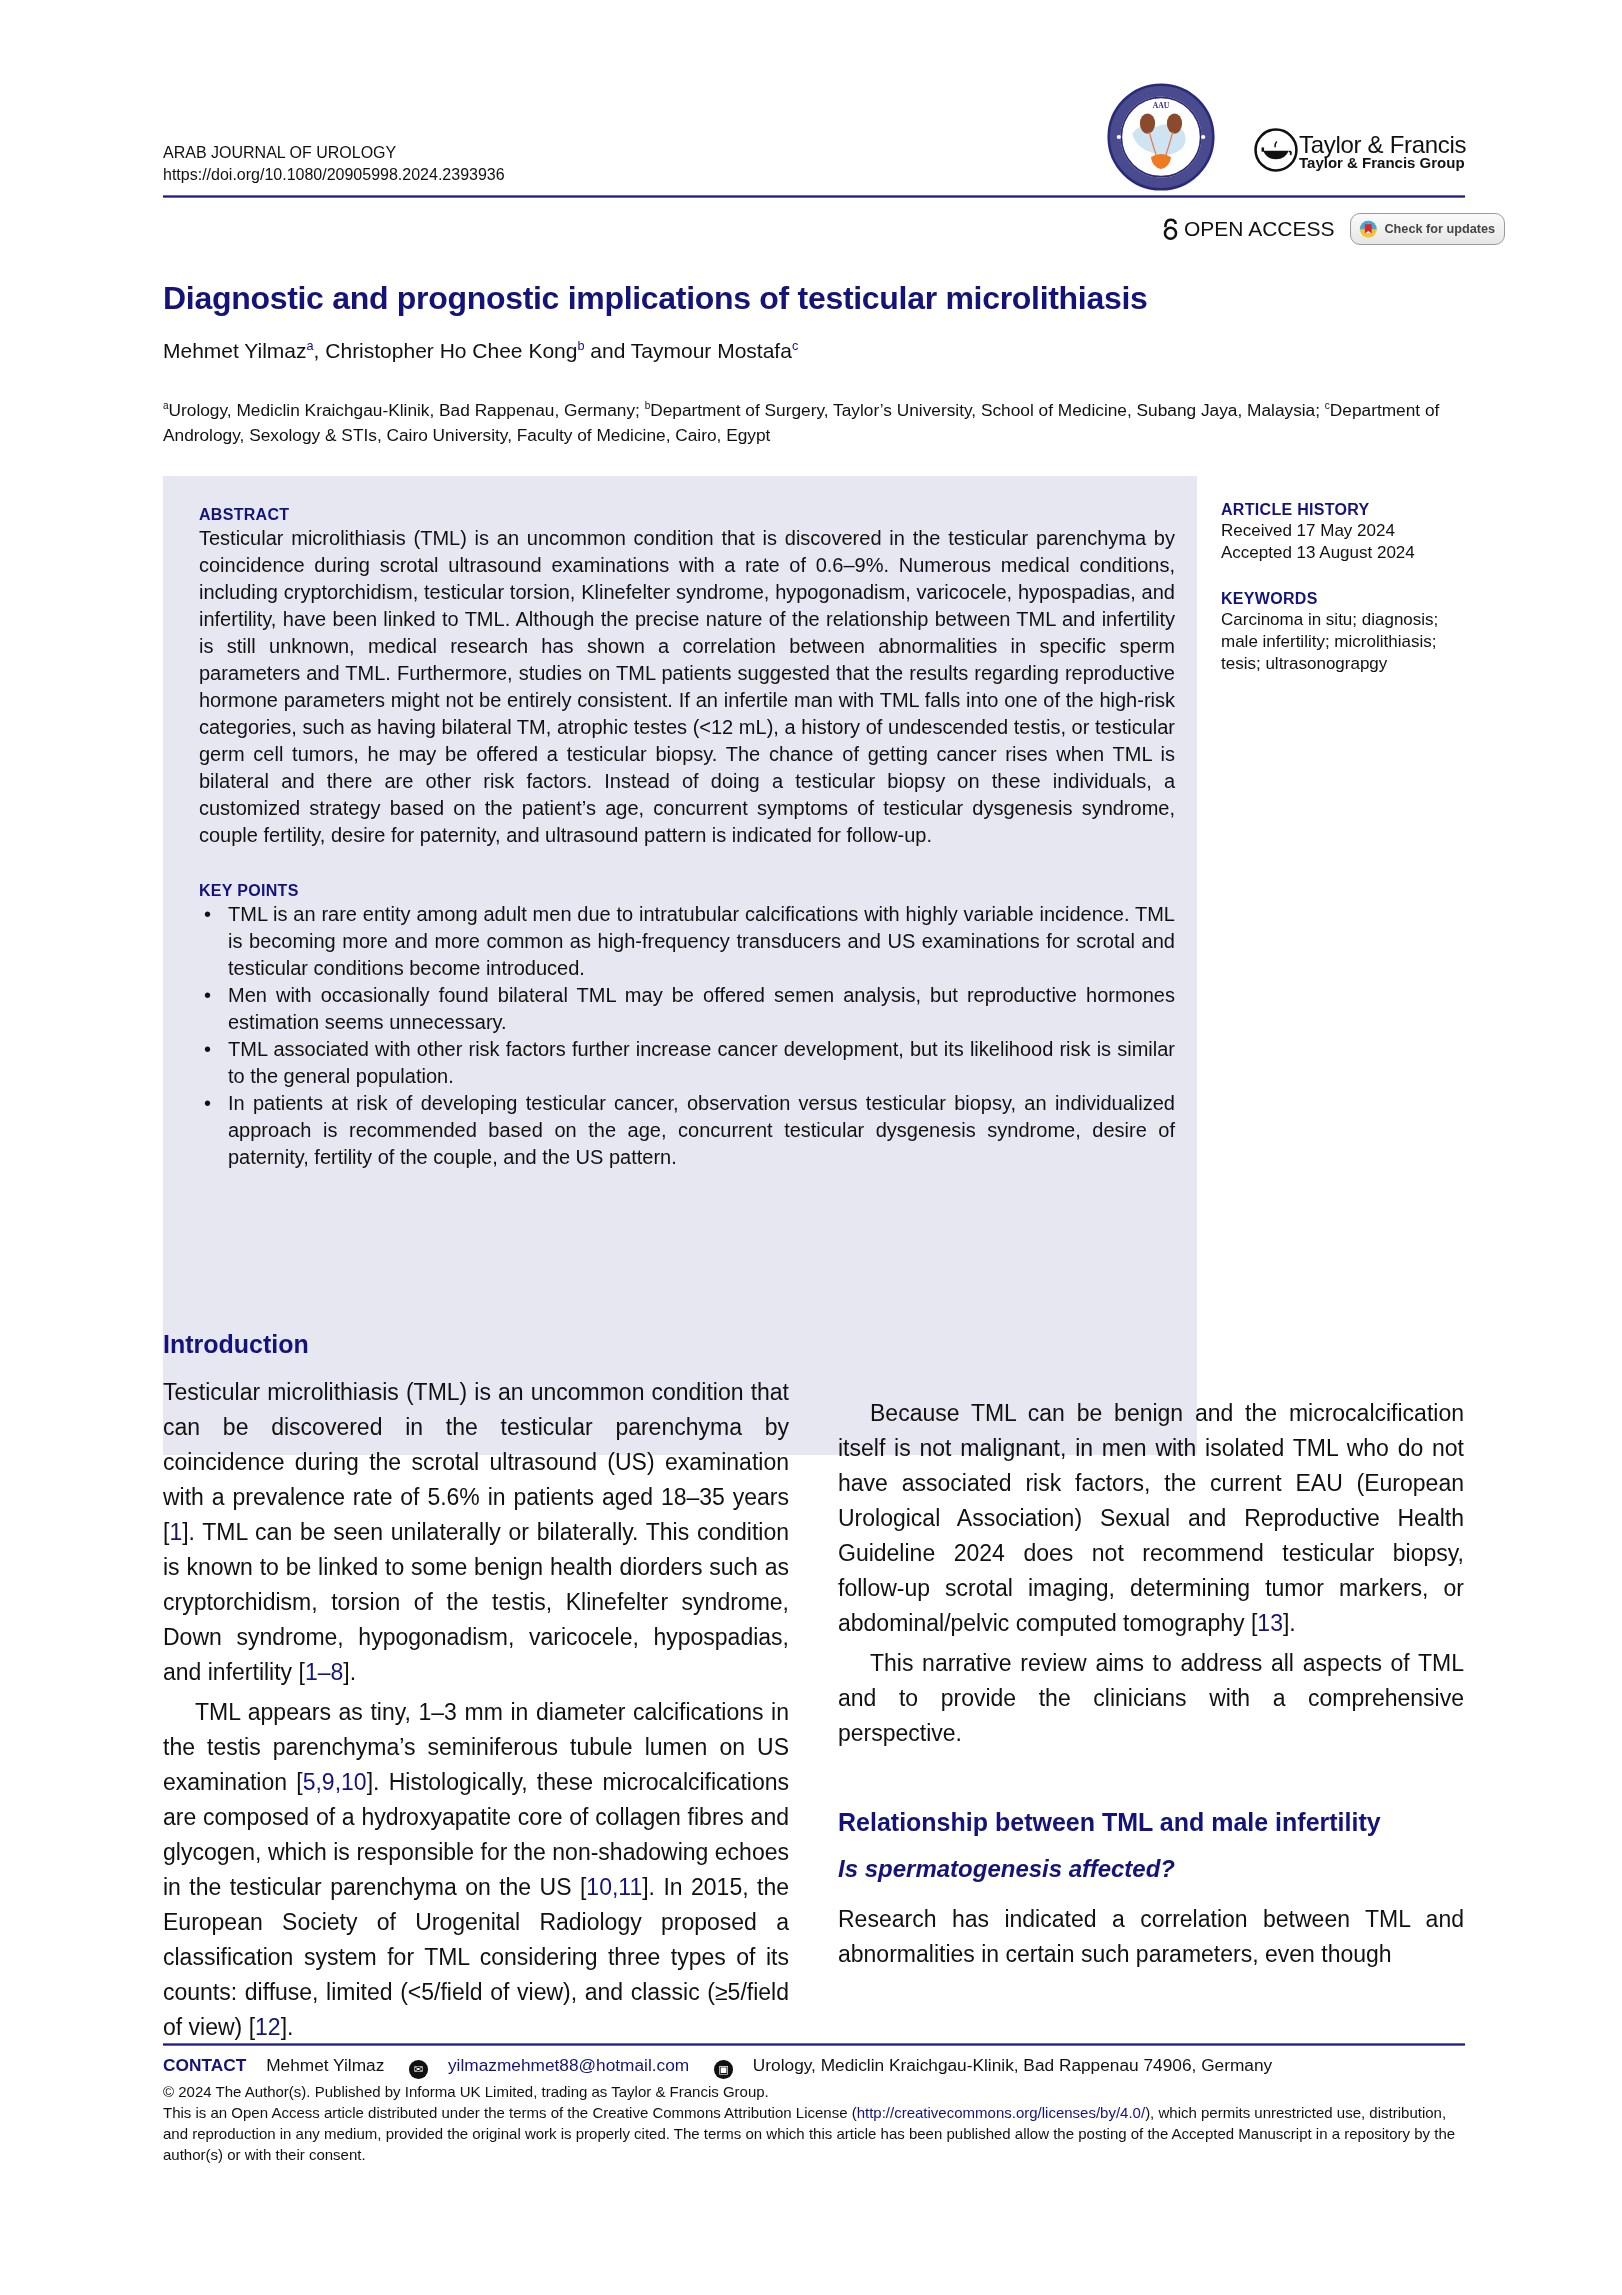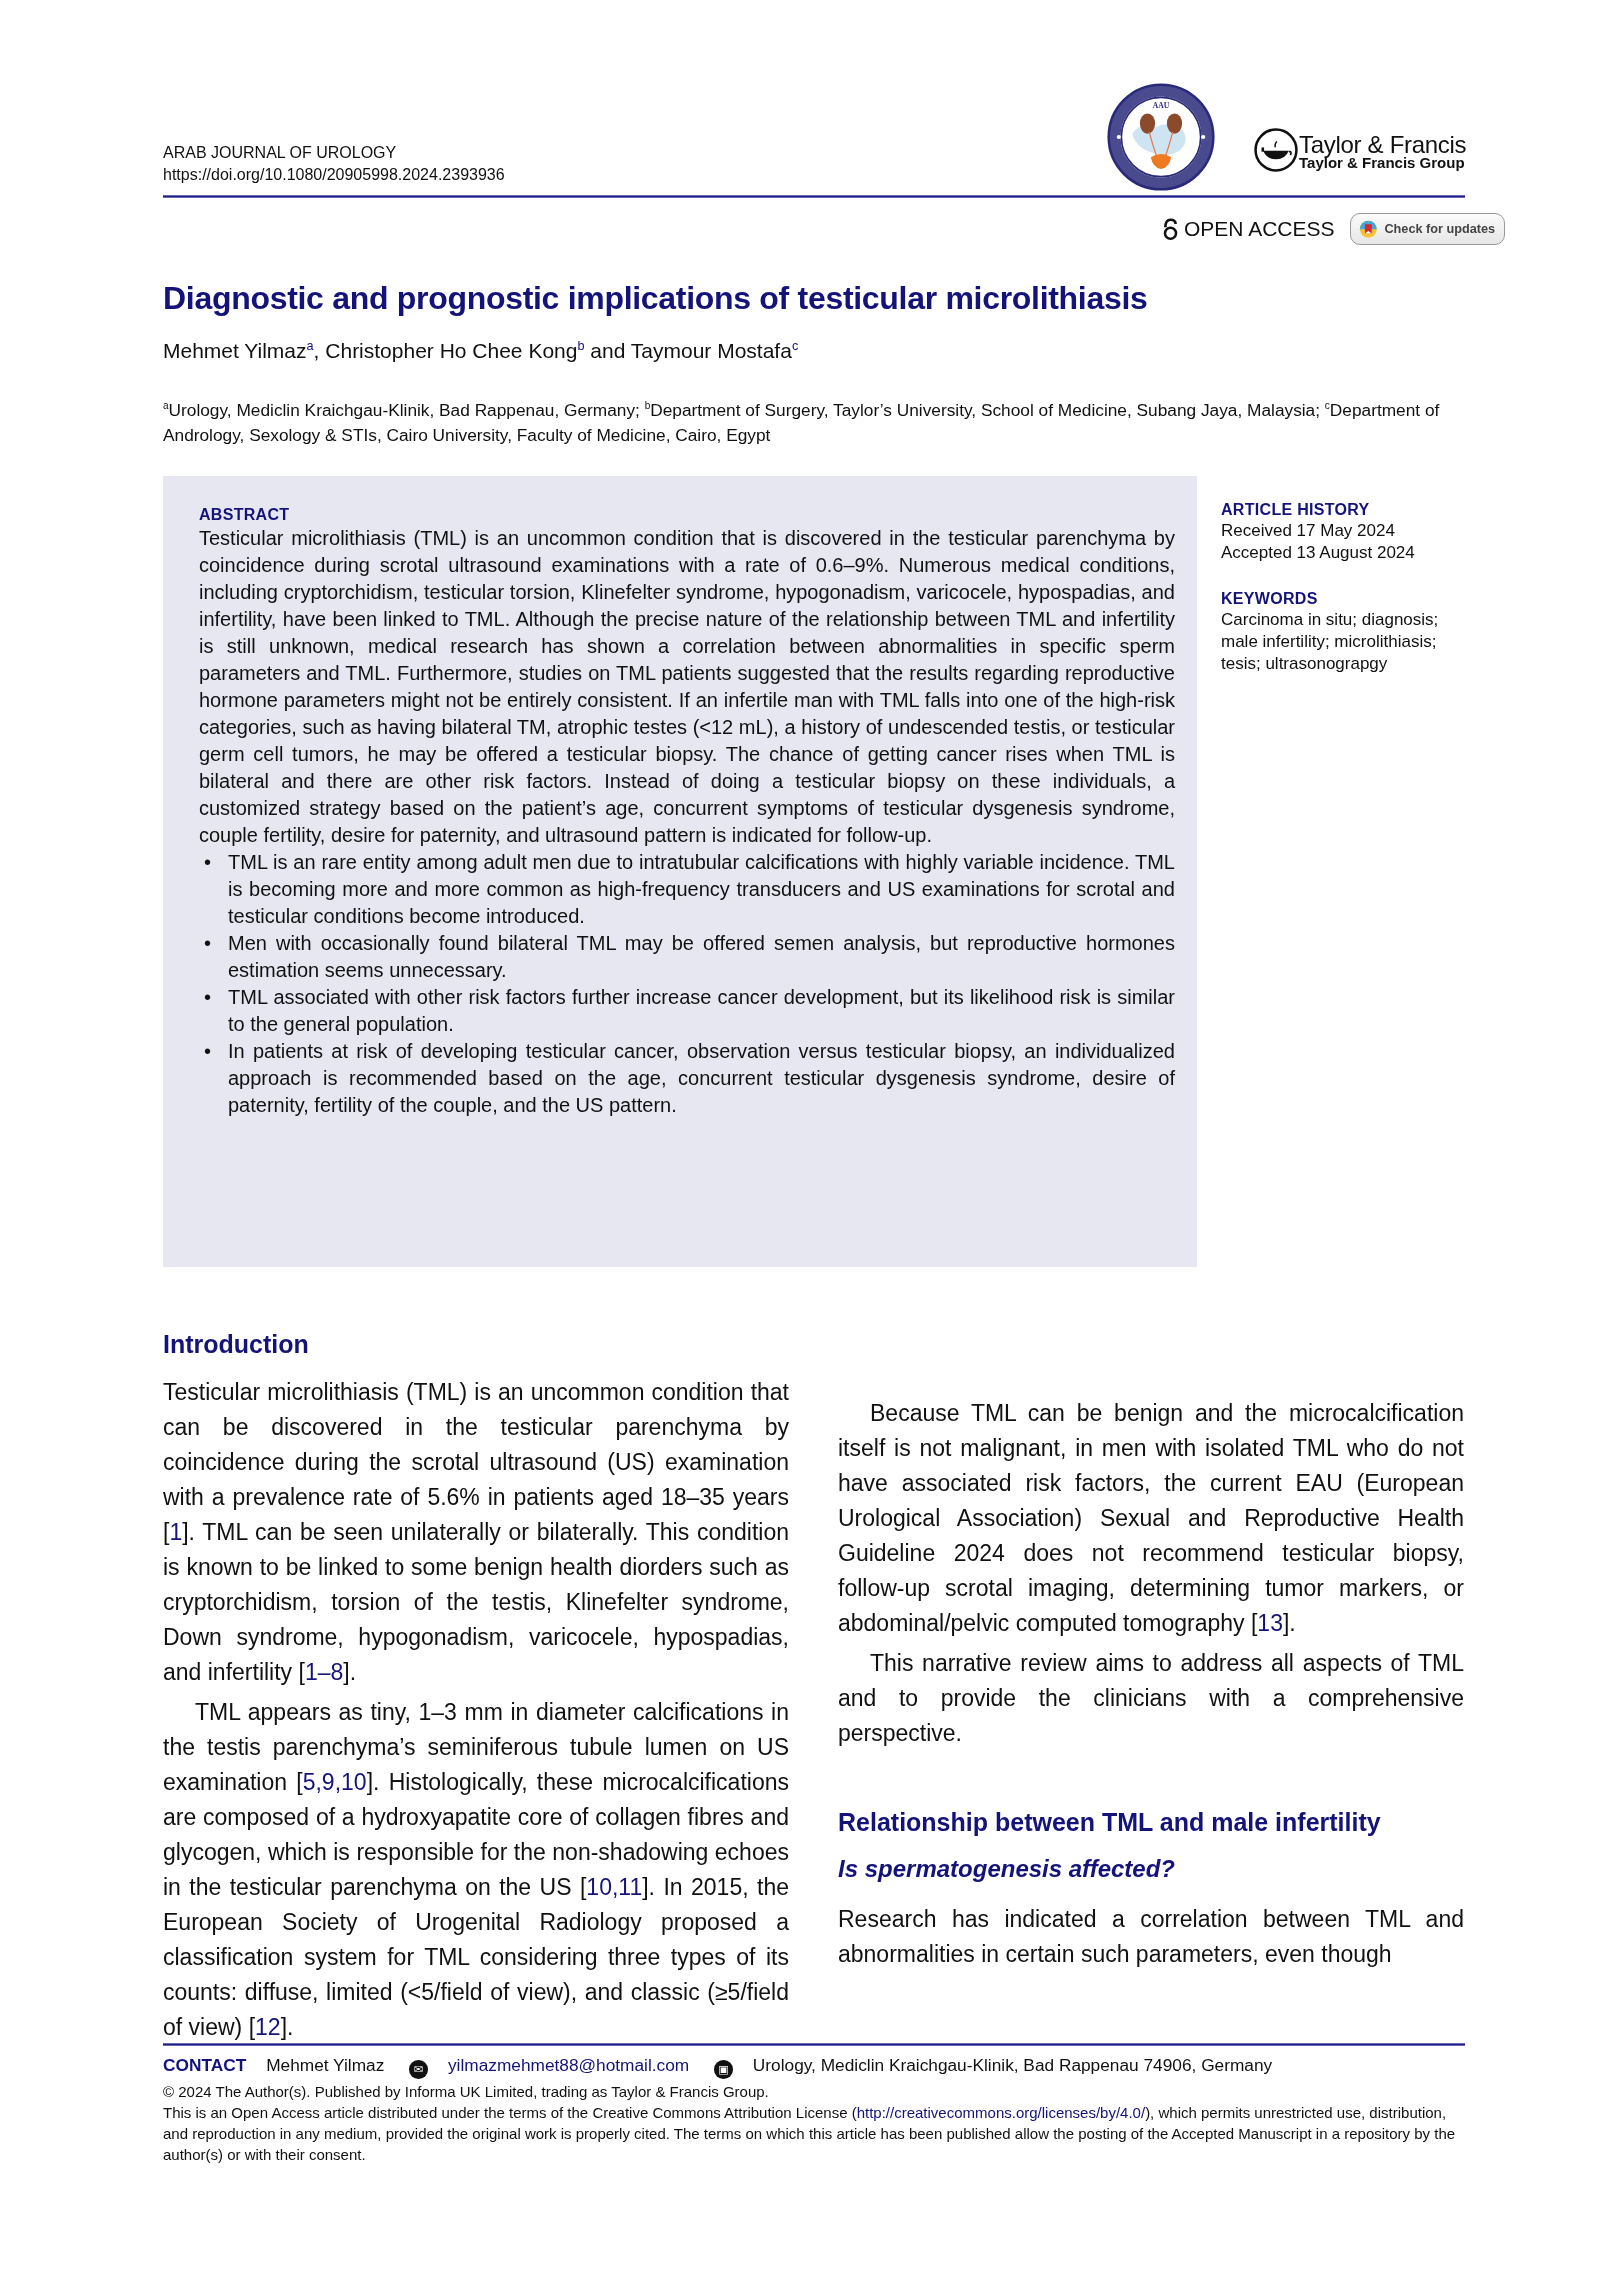--- a/index.html
+++ b/index.html
@@ -23,21 +23,21 @@
   .check-btn { display: flex; align-items: center; gap: 6.8px; height: 32px; padding: 0 8.5px; border: 0.8px solid #9a9a9a; border-radius: 10px; background: linear-gradient(#fbfbfb, #e6e6e6); font-size: 12.7px; font-weight: bold; color: #444; cursor: pointer; }
 
   
   .title { position: absolute; left: 163px; top: 280px; font-size: 32px; font-weight: bold; color: #13137a; letter-spacing: -0.3px; white-space: nowrap; }
   .authors { position: absolute; left: 163px; top: 339px; font-size: 21px; color: #111; white-space: nowrap; }
   .authors sup { color: #13137a; font-size: 12.7px; }
   .affil { position: absolute; left: 163px; top: 393px; width: 1306px; font-size: 17.3px; line-height: 25px; color: #111; }
   .affil sup { font-size: 10px; }
 
   
-  .abstract-box { position: absolute; left: 163px; top: 476px; width: 1034px; height: 791px; background: #e7e7f1; padding: 29px 22px 0 36px; }
+  .abstract-box { position: absolute; left: 163px; top: 476px; width: 1034px; height: 979px; background: #e7e7f1; padding: 29px 22px 0 36px; }
   .sec-label { font-size: 16px; font-weight: bold; color: #13137a; letter-spacing: 0.3px; line-height: 20px; }
   .abs-text { font-size: 20px; line-height: 27px; text-align: justify; color: #111; hyphens: manual; }
   .kp-label { margin-top: 32px; }
   .kp-list { list-style: none; }
   .kp-list li { position: relative; padding-left: 29px; font-size: 20px; line-height: 27px; text-align: justify; color: #111; }
   .kp-list li .bullet { position: absolute; left: 5px; top: 0; }
 
   
   .side { position: absolute; left: 1221px; top: 500px; width: 254px; }
   .side .sec-label { font-size: 16px; }
@@ -131,20 +131,21 @@
 </div>
 
 <div class="affil">
   <sup>a</sup><span>Urology, Mediclin Kraichgau-Klinik, Bad Rappenau, Germany; </span><sup>b</sup><span>Department of Surgery, Taylor’s University, School of Medicine, Subang Jaya, Malaysia; </span><sup>c</sup><span>Department of Andrology, Sexology &amp; STIs, Cairo University, Faculty of Medicine, Cairo, Egypt</span>
 </div>
 
 <div class="abstract-box">
   <div class="sec-label">ABSTRACT</div>
   <p class="abs-text">Testicular microlithiasis (TML) is an uncommon condition that is discovered in the testicular parenchyma by coincidence during scrotal ultrasound examinations with a rate of 0.6–9%. Numerous medical conditions, including cryptorchidism, testicular torsion, Klinefelter syn­drome, hypogonadism, varicocele, hypospadias, and infertility, have been linked to TML. Although the precise nature of the relationship between TML and infertility is still unknown, medical research has shown a correlation between abnormalities in specific sperm parameters and TML. Furthermore, studies on TML patients suggested that the results regarding repro­ductive hormone parameters might not be entirely consistent. If an infertile man with TML falls into one of the high-risk categories, such as having bilateral TM, atrophic testes (&lt;12 mL), a history of undescended testis, or testicular germ cell tumors, he may be offered a testicular biopsy. The chance of getting cancer rises when TML is bilateral and there are other risk factors. Instead of doing a testicular biopsy on these individuals, a customized strategy based on the patient’s age, concurrent symptoms of testicular dysgenesis syndrome, couple fertility, desire for paternity, and ultrasound pattern is indicated for follow-up.</p>
 
+  <div class="sec-label kp-label">KEY POINTS</div>
   <ul class="kp-list">
     <li><span class="bullet">•</span><span>TML is an rare entity among adult men due to intratubular calcifications with highly variable incidence. TML is becoming more and more common as high-frequency transducers and US examinations for scrotal and testicular conditions become introduced.</span></li>
     <li><span class="bullet">•</span><span>Men with occasionally found bilateral TML may be offered semen analysis, but reproductive hormones estimation seems unnecessary.</span></li>
     <li><span class="bullet">•</span><span>TML associated with other risk factors further increase cancer development, but its like­lihood risk is similar to the general population.</span></li>
     <li><span class="bullet">•</span><span>In patients at risk of developing testicular cancer, observation versus testicular biopsy, an individualized approach is recommended based on the age, concurrent testicular dysgen­esis syndrome, desire of paternity, fertility of the couple, and the US pattern.</span></li>
   </ul>
 </div>
 
 <div class="side">
   <div class="sec-label">ARTICLE HISTORY</div>

